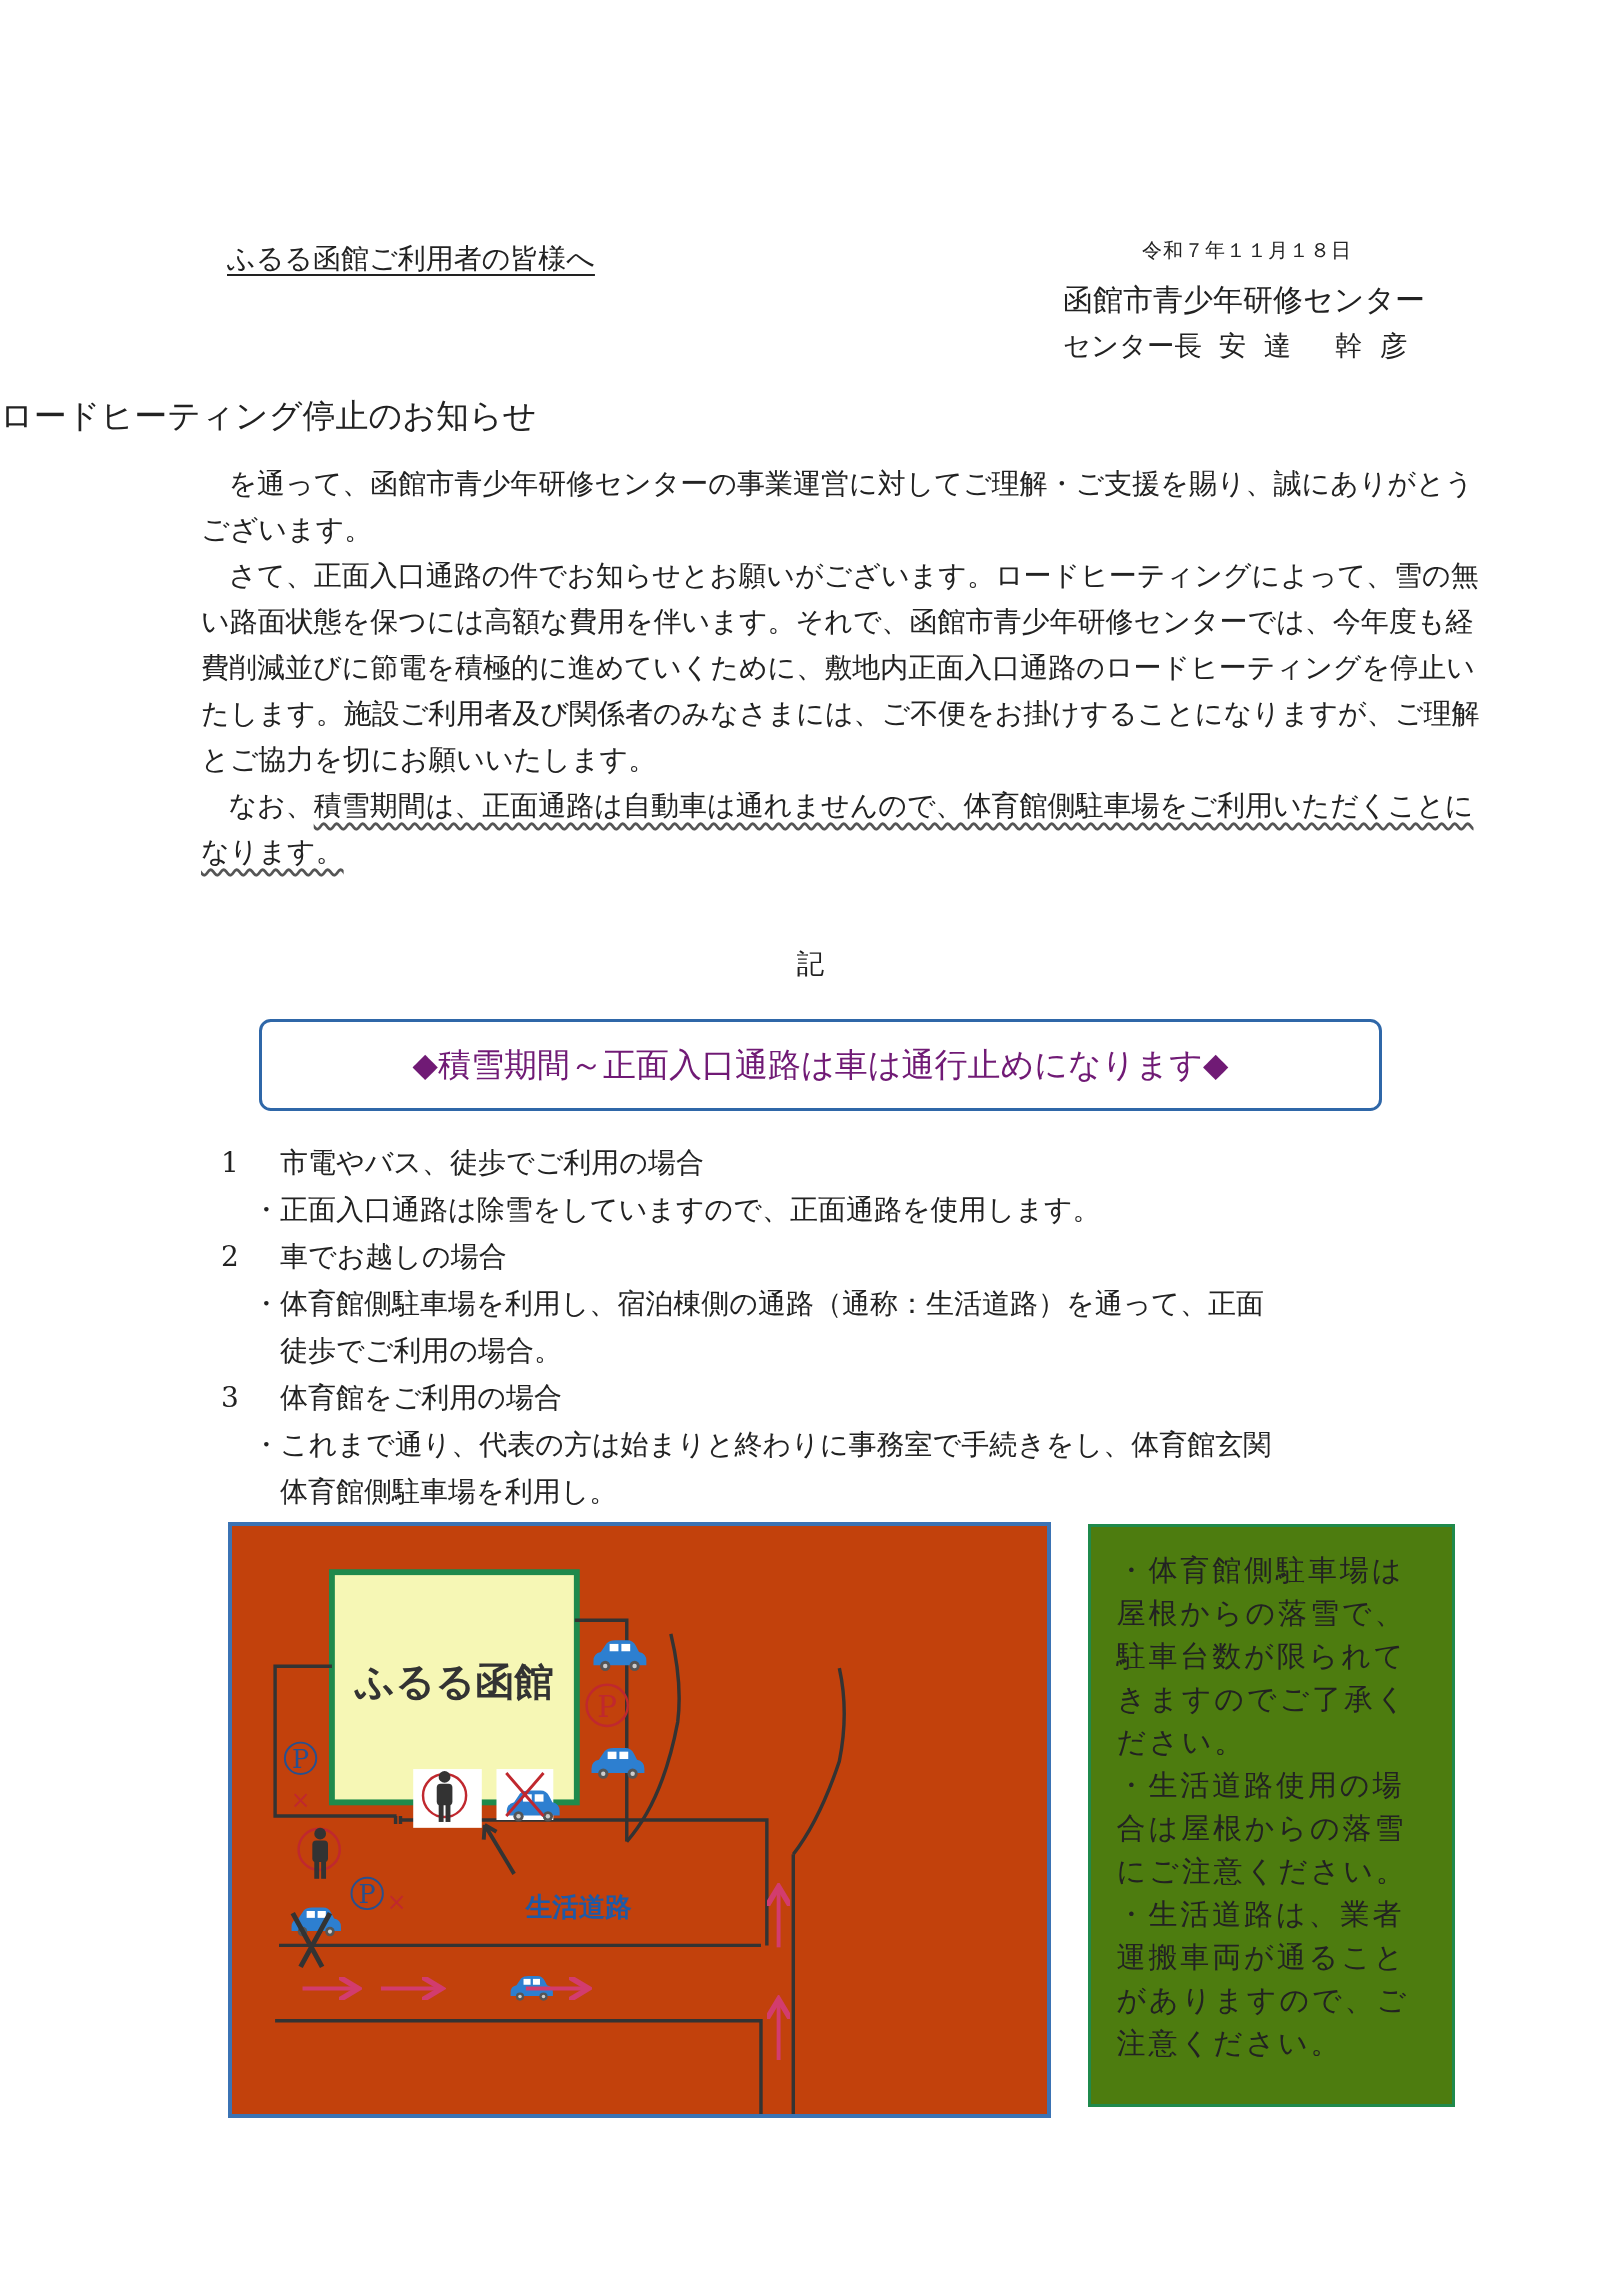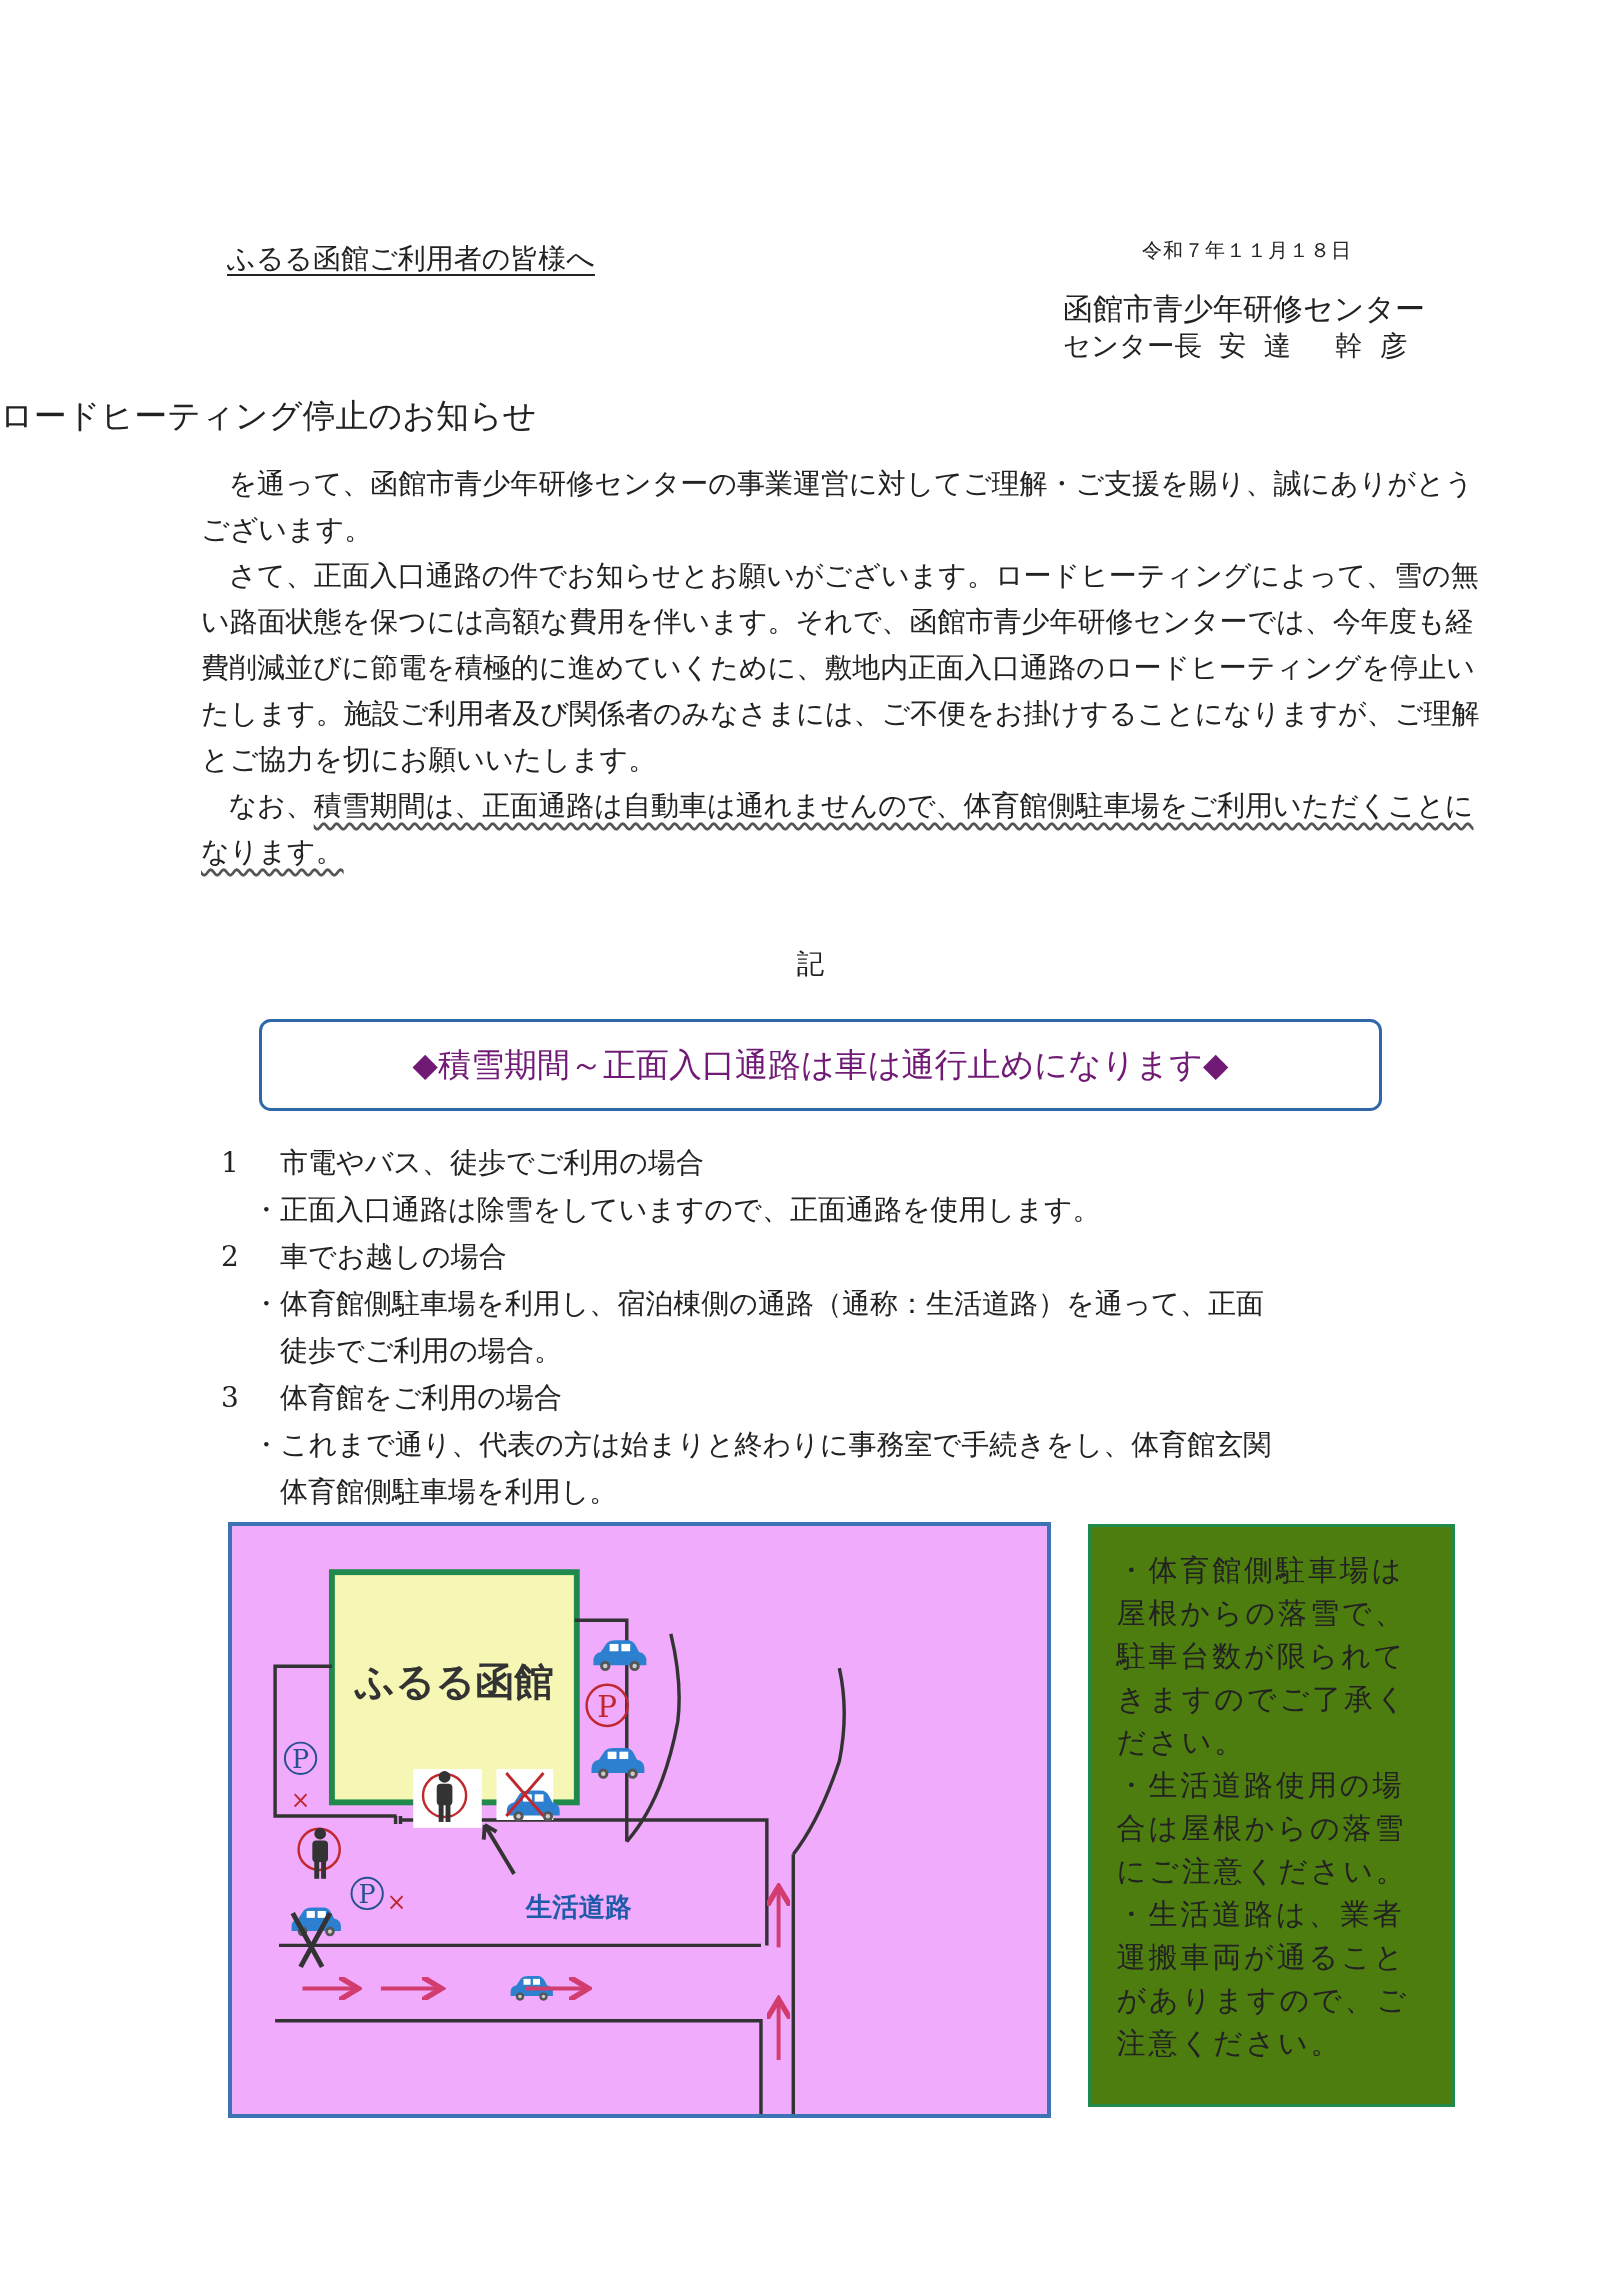--- a/index.html
+++ b/index.html
@@ -1,37 +1,37 @@
 <!DOCTYPE html>
 <html><head>
 <meta charset="utf-8">
 <style>
   html,body{margin:0;padding:0;background:#fff;}
   body{width:1621px;height:2294px;position:relative;overflow:hidden;
        font-family:"DejaVu Serif","Liberation Serif",serif;color:#222;}
   .abs{position:absolute;}
   .date{left:1142px;top:192px;font-size:20px;letter-spacing:1px;margin-top:45px;}
   .addressee{left:227px;top:240px;font-size:28px;text-decoration:underline;text-underline-offset:5.9px;}
-  .org{left:1063px;top:289px;font-size:30px;}
+  .org{left:1063px;top:280px;font-size:30px;}
   .sender{left:1063px;top:328px;font-size:27.4px;}
   .sender .role{display:inline-block;width:147px;}
   .sender .name{letter-spacing:17.6px;}
   .title{left:0;width:1621px;text-align:left;top:394px;font-size:33px;}
   .body{left:201px;width:1279px;top:461px;font-size:28px;line-height:46px;}
   .body p{margin:0;text-indent:27.4px;}
   .wavy{text-decoration:underline wavy #555;text-underline-offset:6.9px;}
   .ki{left:0;width:1621px;text-align:center;top:946px;font-size:27.4px;}
   .banner{left:259px;top:1019px;width:1117px;height:86px;border:3.9px solid #2f67a8;border-radius:11.8px;
           display:flex;align-items:center;justify-content:center;font-size:33px;color:#701a75;
           font-family:"DejaVu Sans","Liberation Sans",sans-serif;}
   .list{left:221px;top:1139px;font-size:28px;line-height:47px;}
   .list .num{display:inline-block;width:59px;}
   .list .sub{padding-left:31px;}
   .list .cont{padding-left:59px;}
-  .map{left:228px;top:1522px;width:815px;height:588px;border:4.9px solid #3b73b4;background:#f0abfc;}
+  .map{left:228px;top:1522px;width:815px;height:588px;border:4.9px solid #3b73b4;background:#c2410c;}
   .notes{left:1088px;top:1524px;width:367px;height:583px;border:3.9px solid #1f8a4c;background:#4d7c0f;
          font-size:29px;line-height:43px;padding:21.6px 17.6px 0 25.5px;box-sizing:border-box;letter-spacing:2.9px;}
   .notes p{margin:0;}
 </style>
 </head>
 <body>
 
 <div class="abs date">令和７年１１月１８日</div>
 <div class="abs addressee">ふるる函館ご利用者の皆様へ</div>
 <div class="abs org">函館市青少年研修センター</div>

